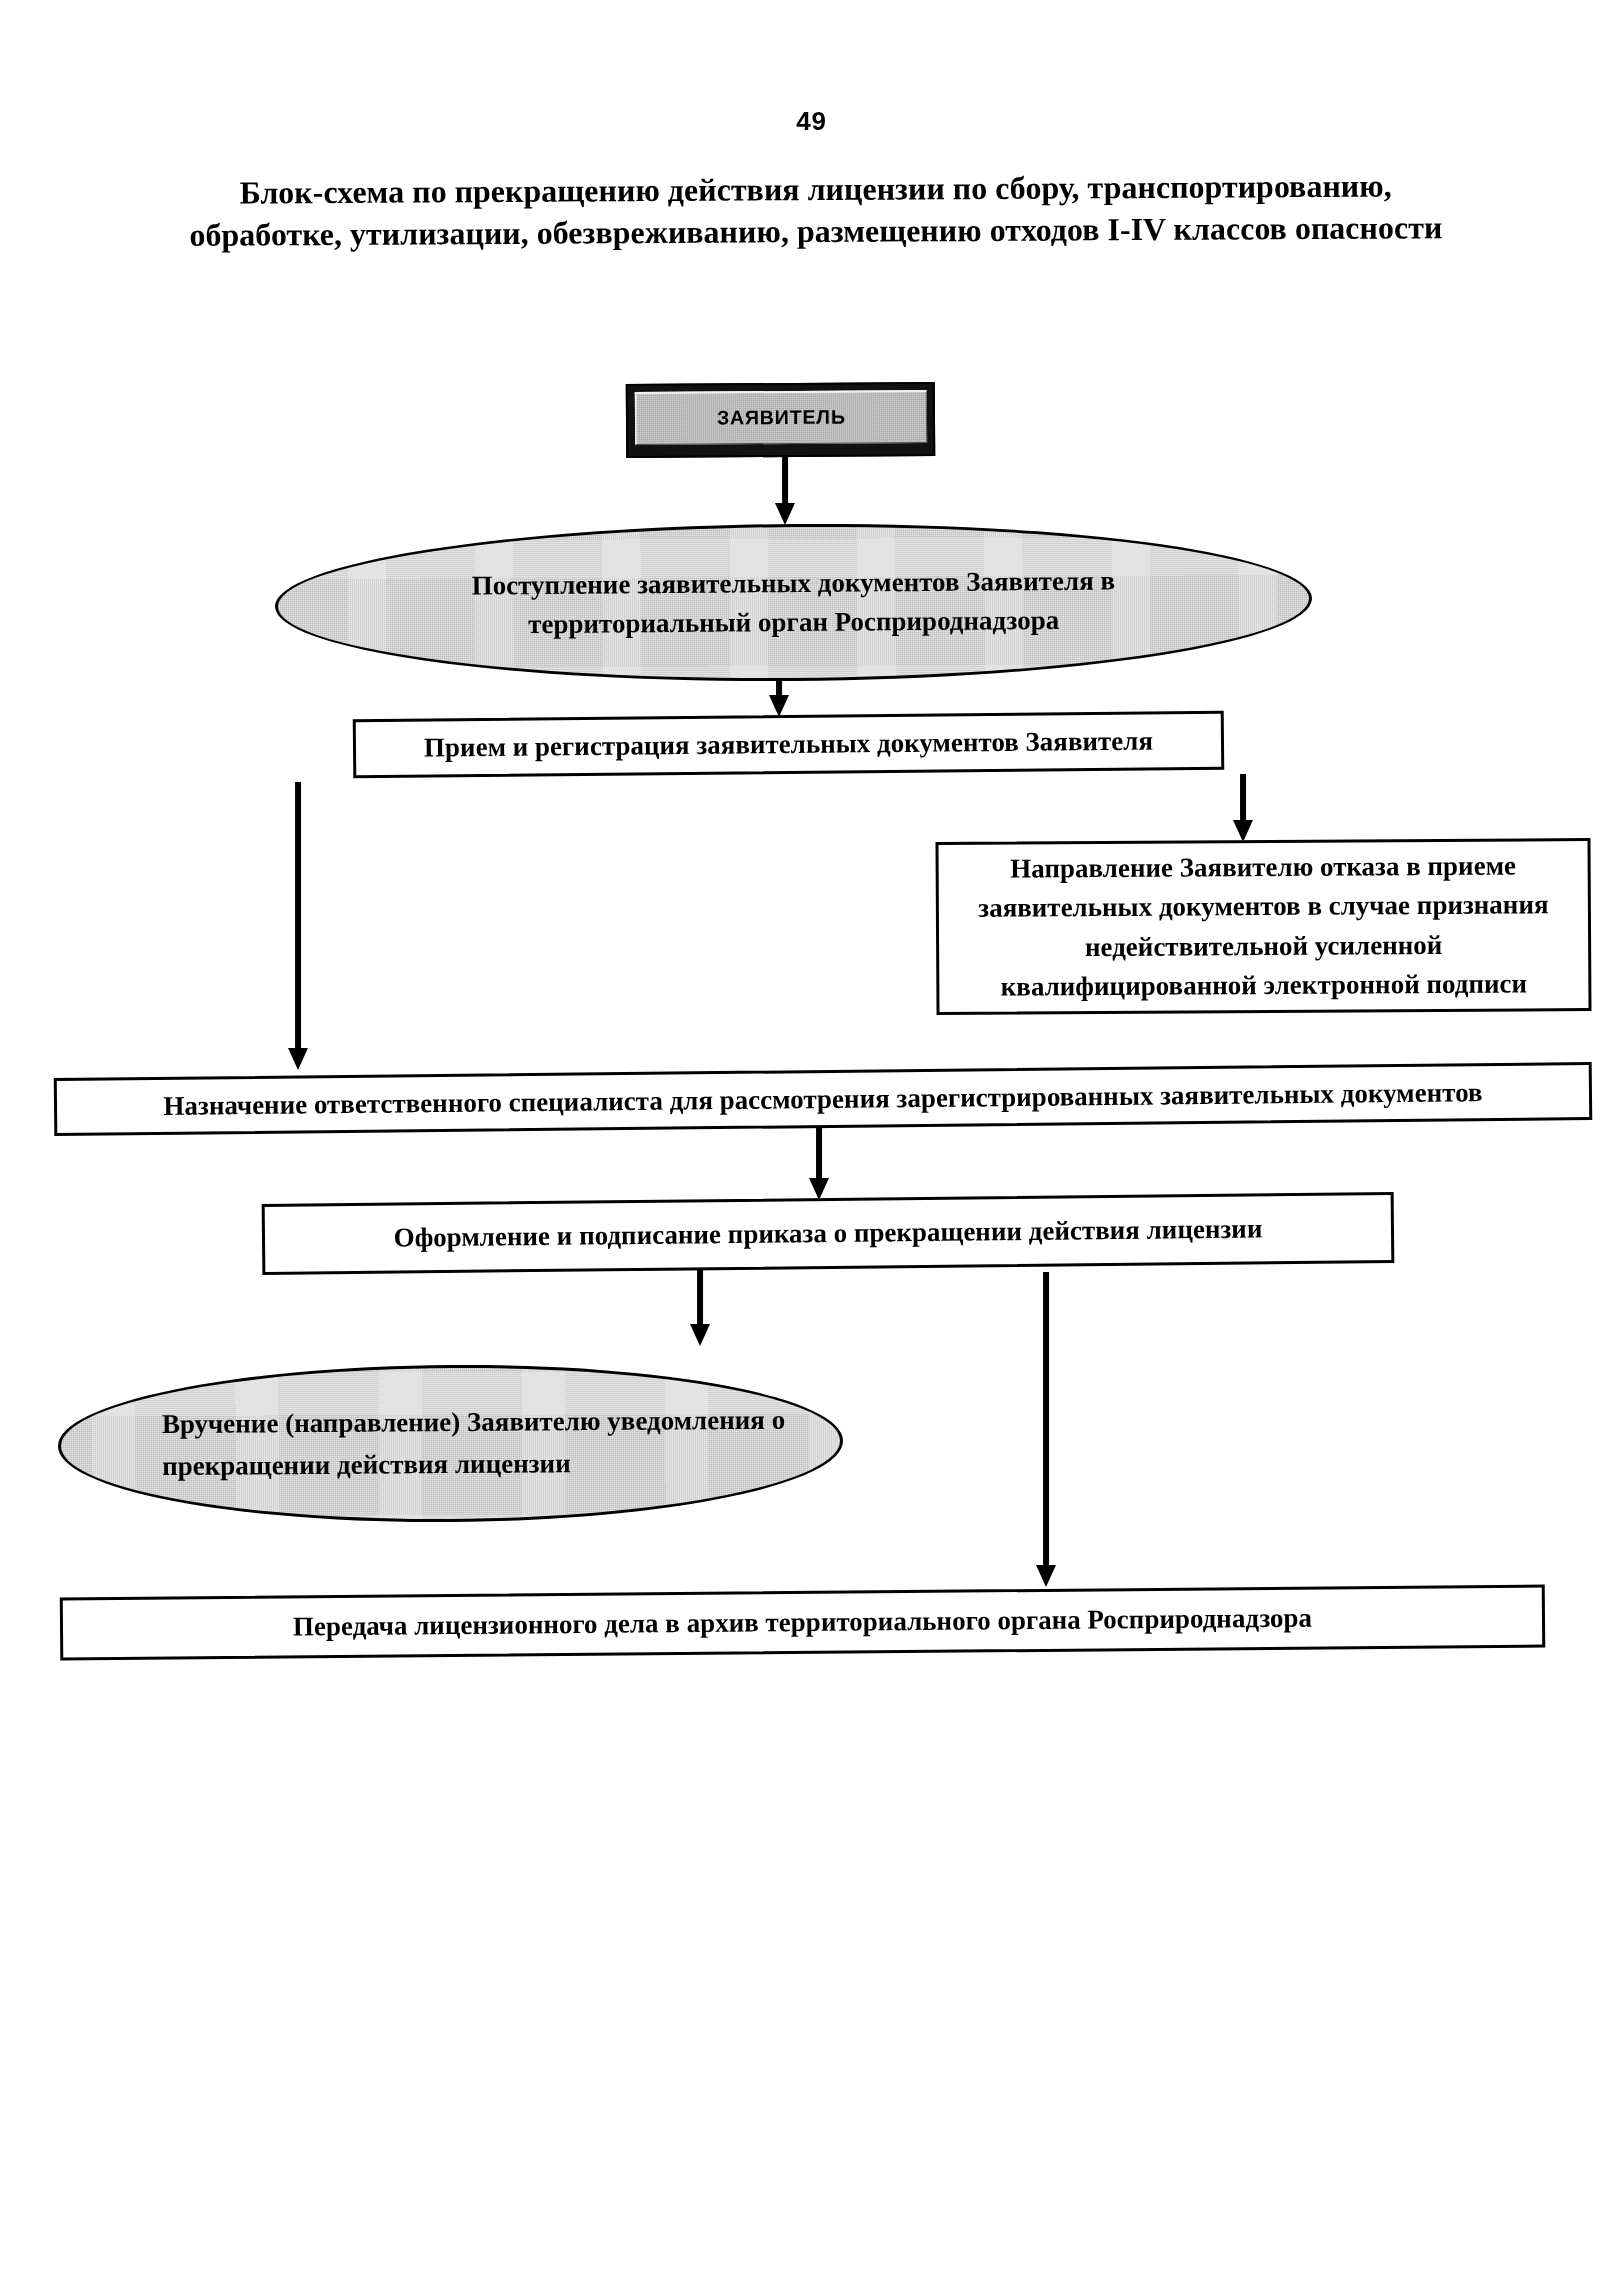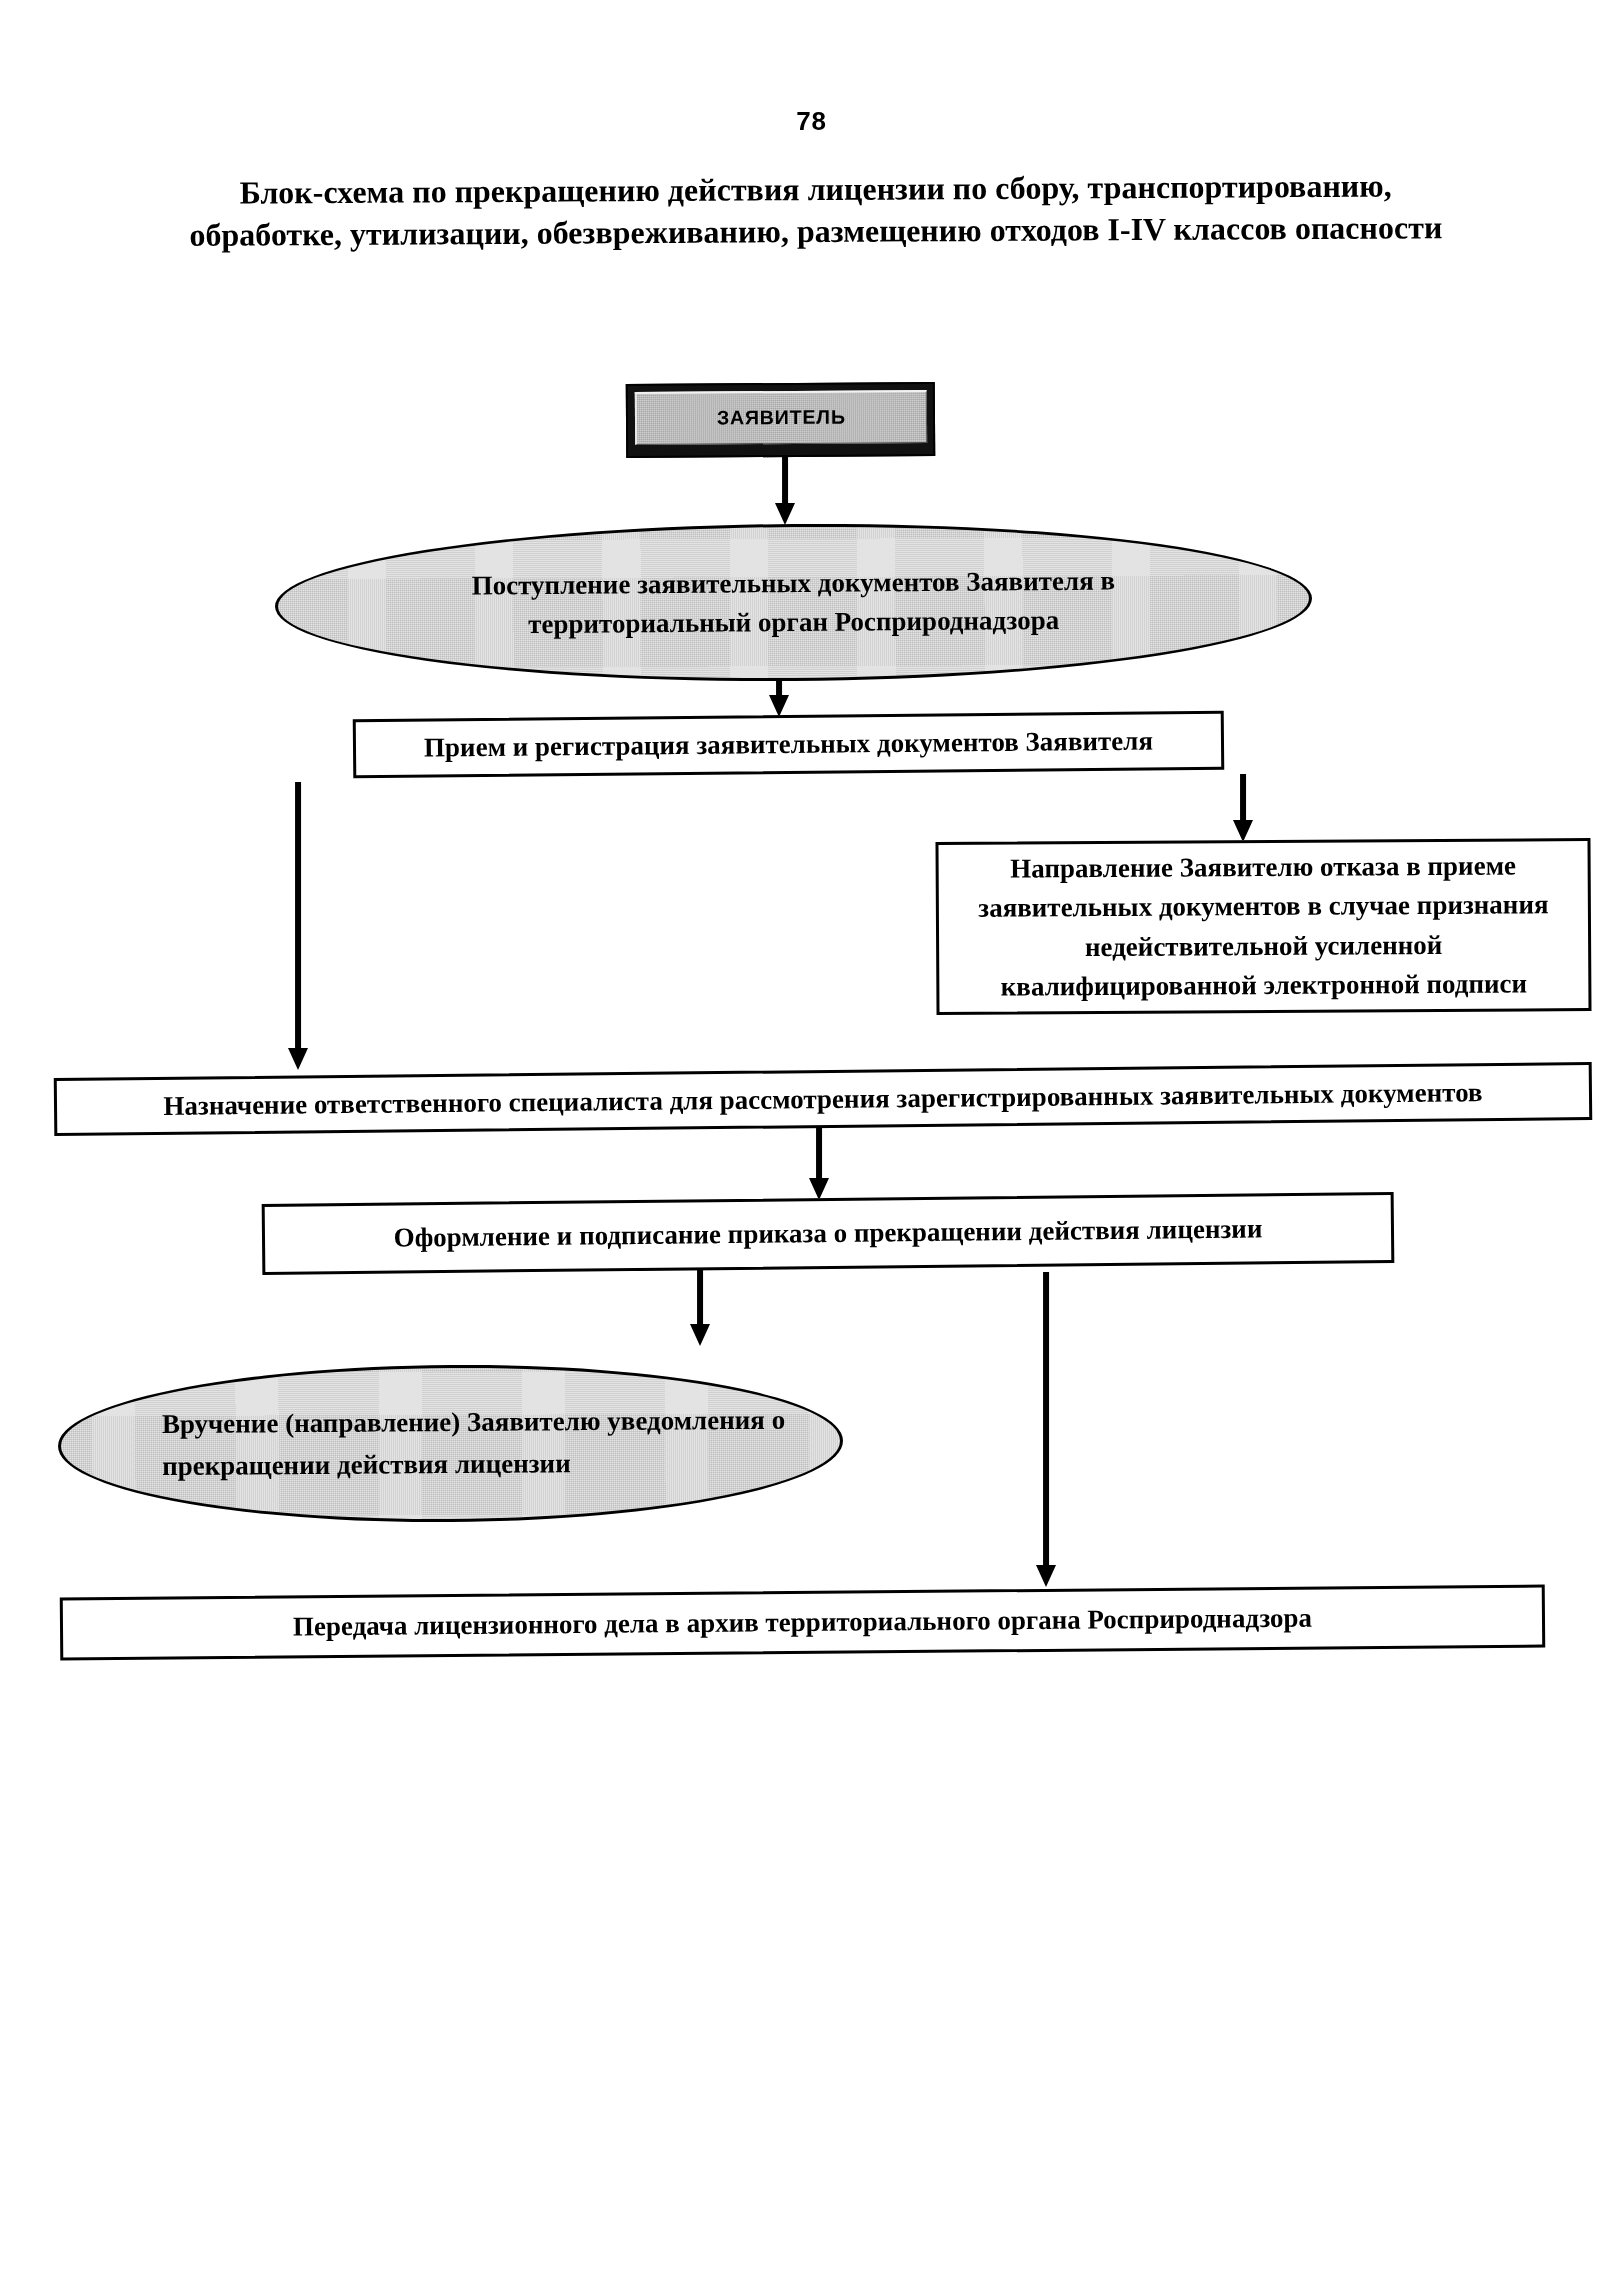--- a/index.html
+++ b/index.html
@@ -157,21 +157,21 @@
 
   
   #arrow-order-archive{left:1035px;top:1272px;width:22px;height:315px;}
   #arrow-order-archive .shaft{height:295px;}
 </style>
 </head>
 <body>
 
 <div class="page">
 
-  <div id="page-number">78</div>
+  <div id="page-number">49</div>
 
   <div id="doc-title">Блок-схема по прекращению действия лицензии по сбору, транспортированию, обработке, утилизации, обезвреживанию, размещению отходов I-IV классов опасности</div>
 
   <div class="node" id="node-applicant">
     <div class="bevel-outer"></div>
     <div class="bevel-inner">
       <span class="txt">ЗАЯВИТЕЛЬ</span>
     </div>
   </div>
 

